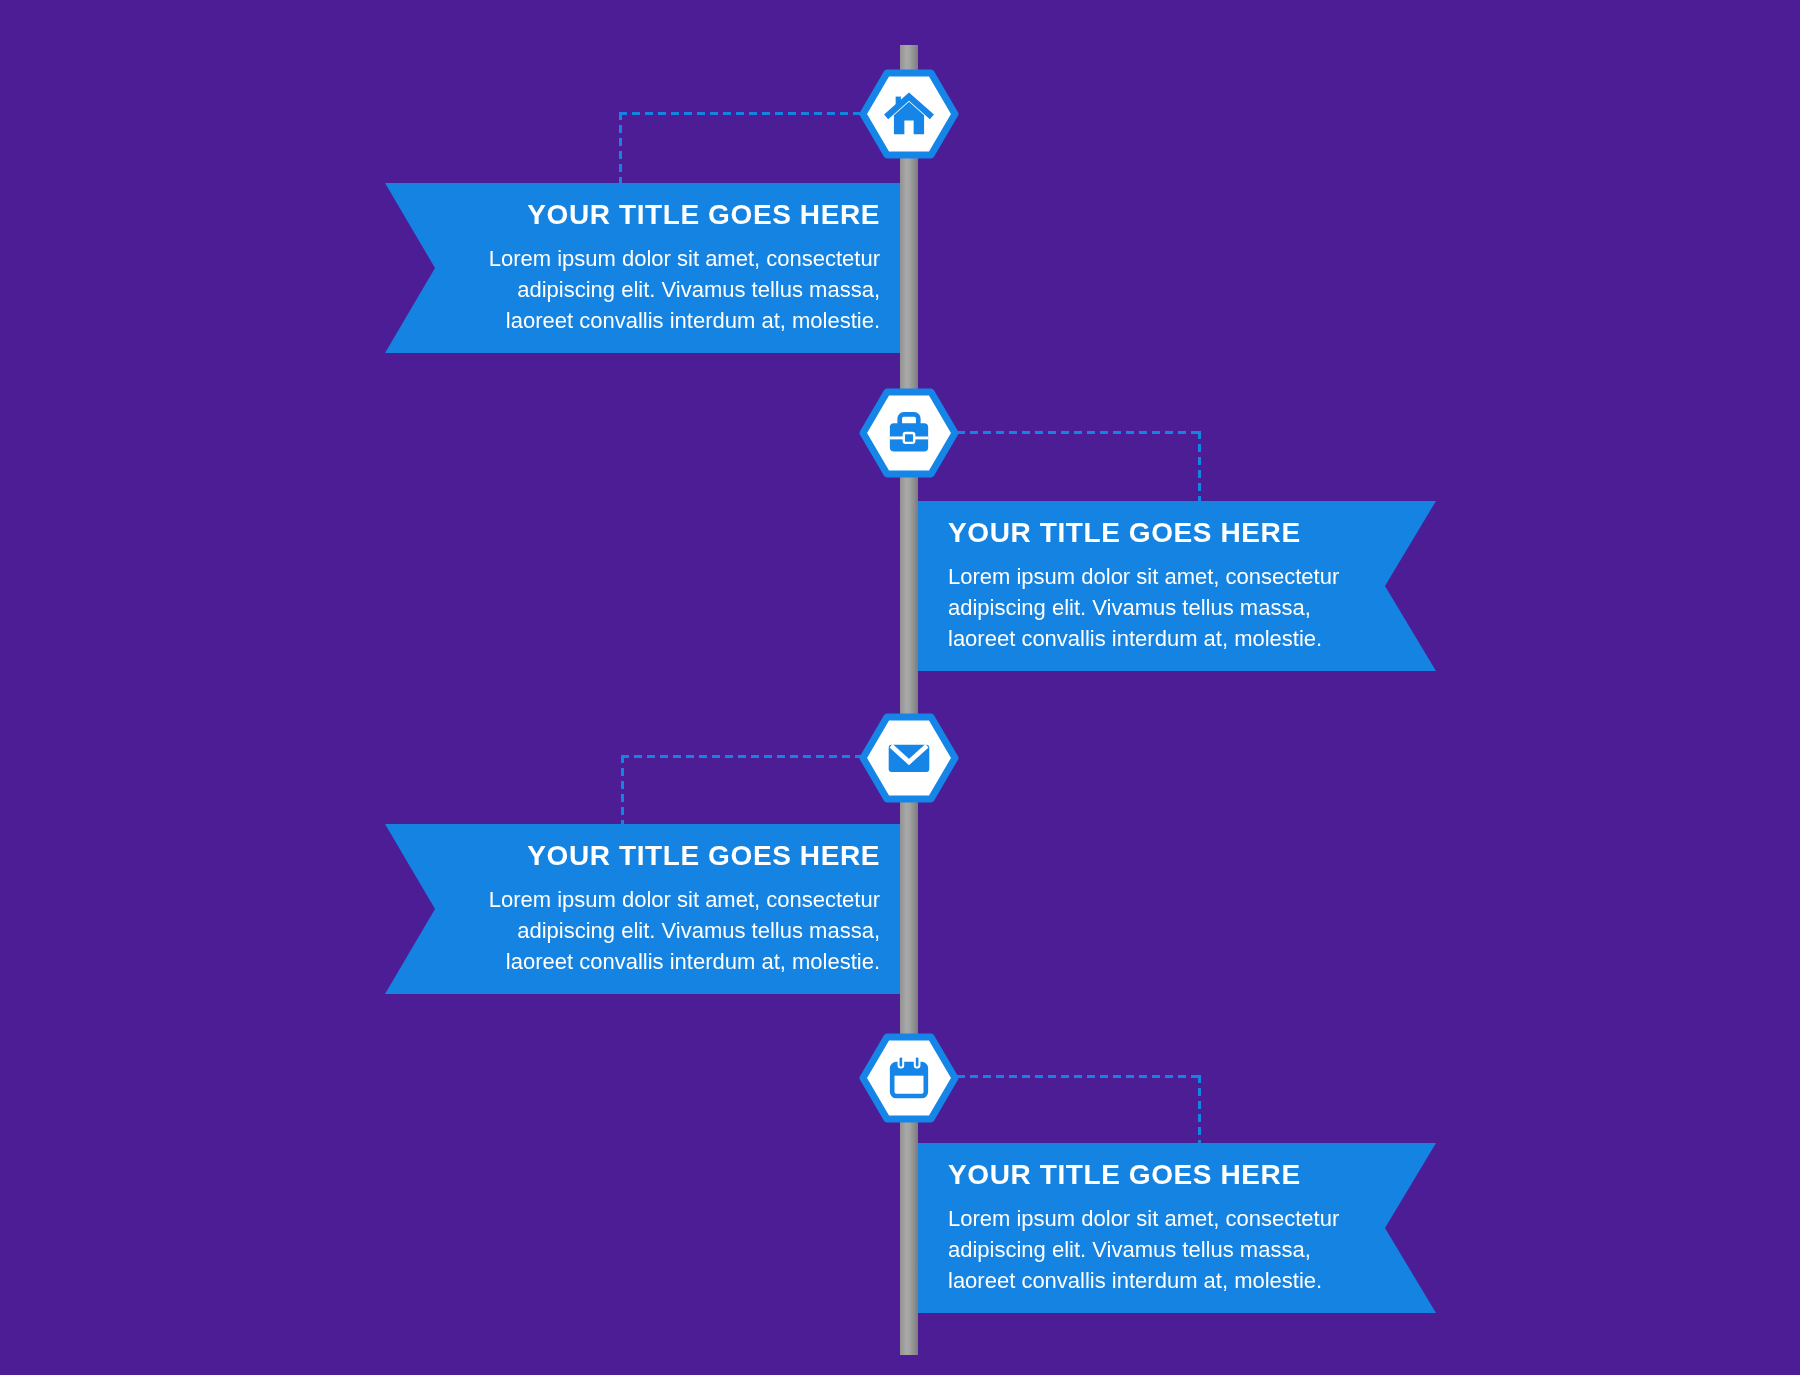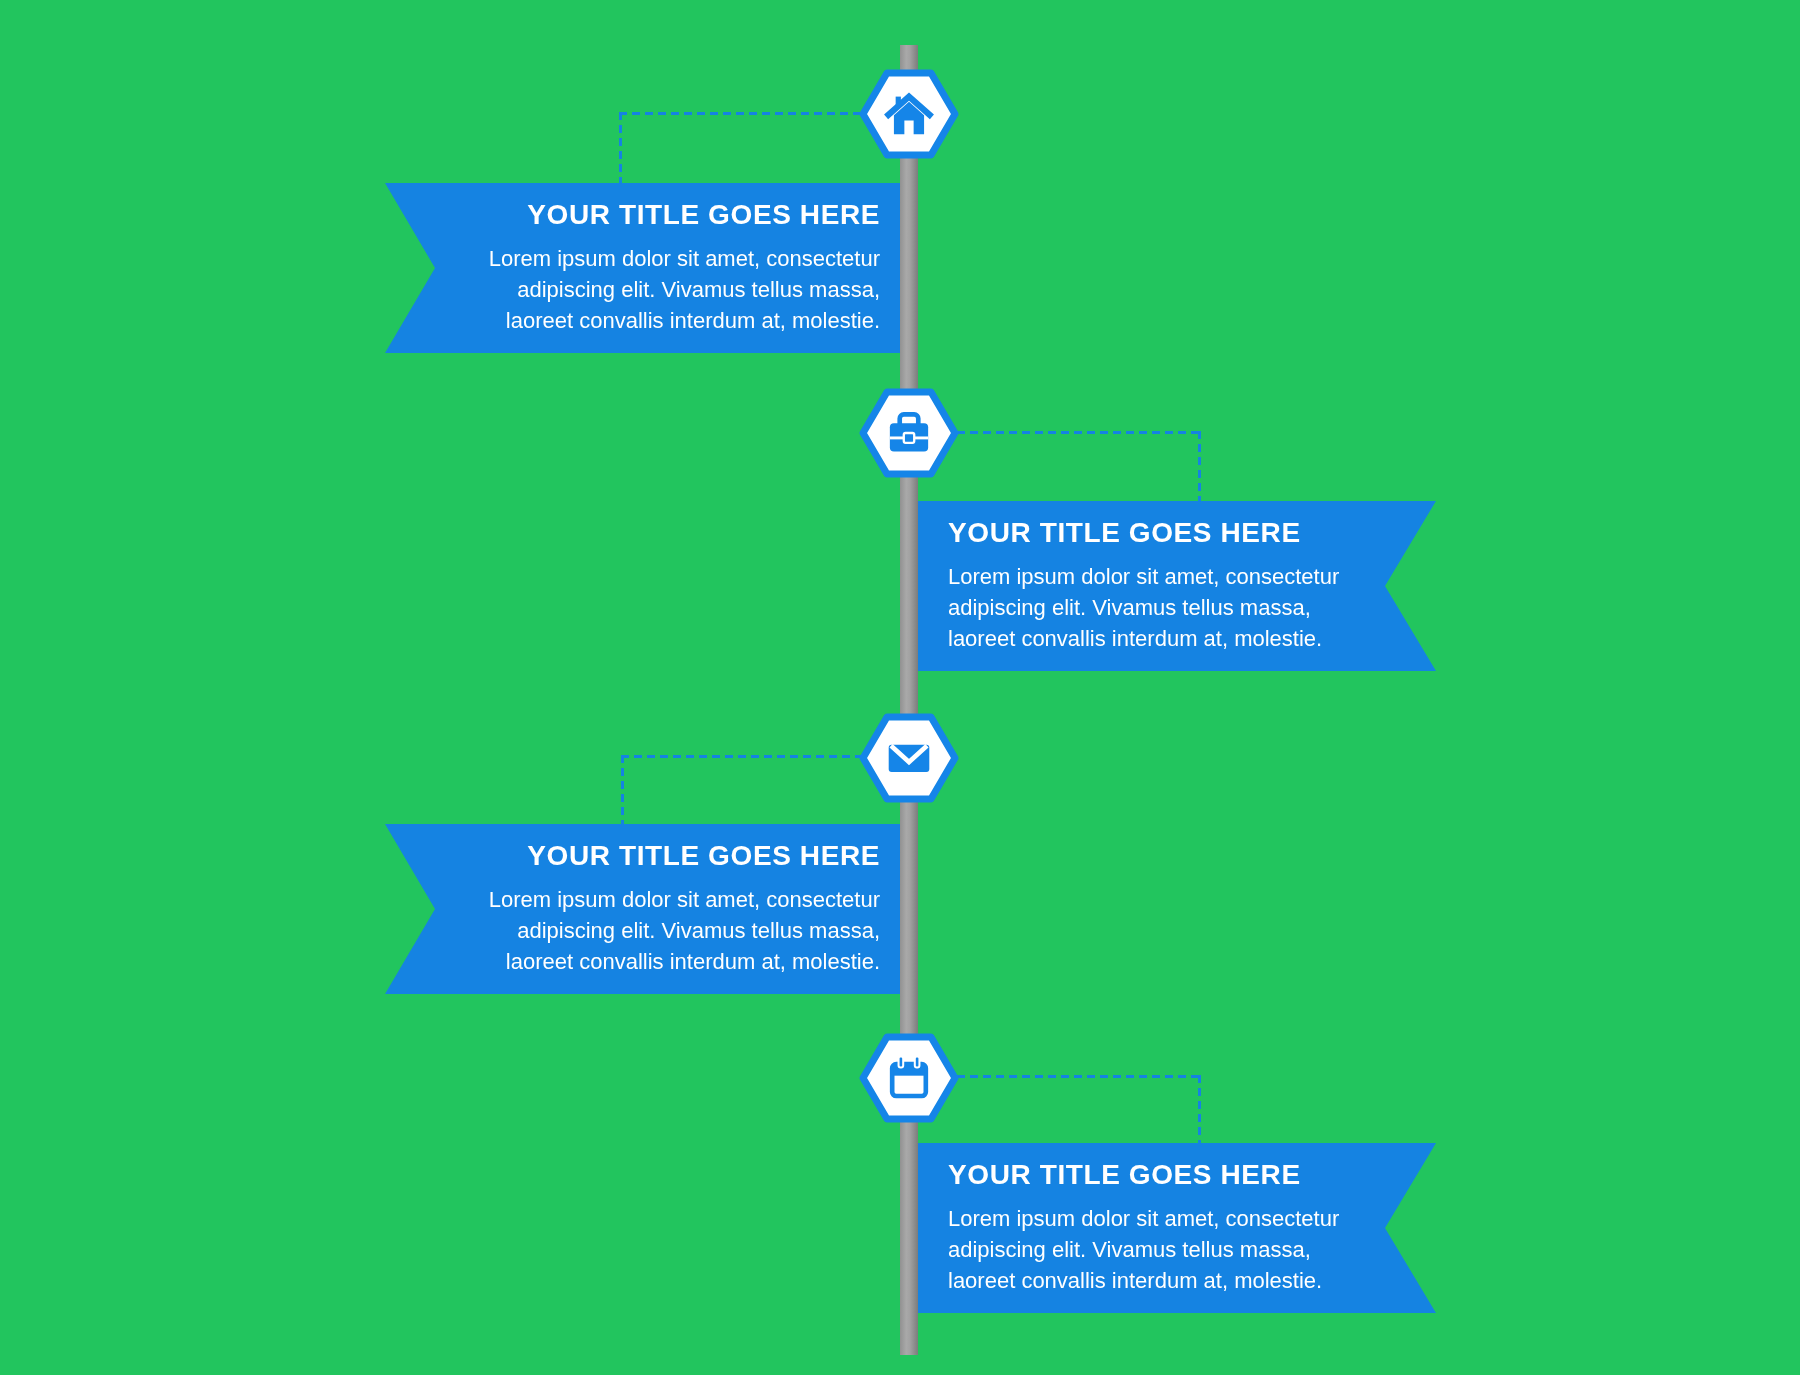--- a/index.html
+++ b/index.html
@@ -3,21 +3,21 @@
 <meta charset="utf-8">
 <style>
   :root{
     --accent:#1583e2;
     --accent-icon:#1585e8;
   }
   *{margin:0;padding:0;box-sizing:border-box;}
   html,body{background:#ffffff;}
   body{font-family:"Liberation Sans","DejaVu Sans",sans-serif;}
   .canvas{
-    position:relative;width:1800px;height:1375px;background:#22c55e;overflow:hidden;
+    position:relative;width:1800px;height:1375px;background:#4c1d95;overflow:hidden;
   }
   
   .pole{
     position:absolute;left:900px;top:45px;width:18px;height:1310px;z-index:2;
     background:linear-gradient(90deg,#919191 0%,#a9a9a9 35%,#a2a2a2 55%,#7c7c7c 100%);
   }
   
   .hex{position:absolute;width:100px;height:100px;z-index:3;display:flex;align-items:center;justify-content:center;}
   .hex svg.shape{position:absolute;inset:0;width:100%;height:100%;}
   .hex svg.glyph{position:relative;width:58px;height:58px;}

